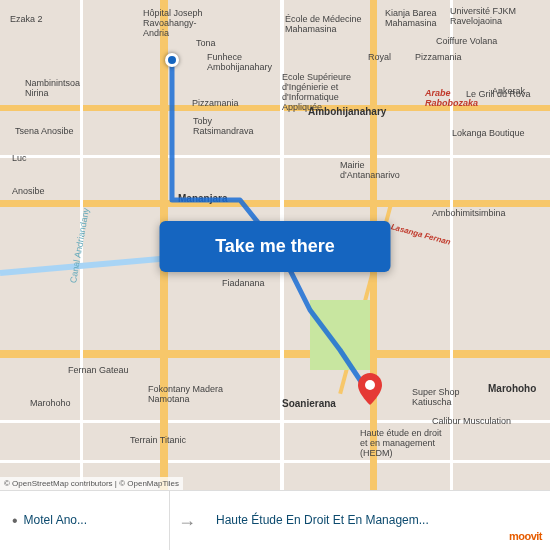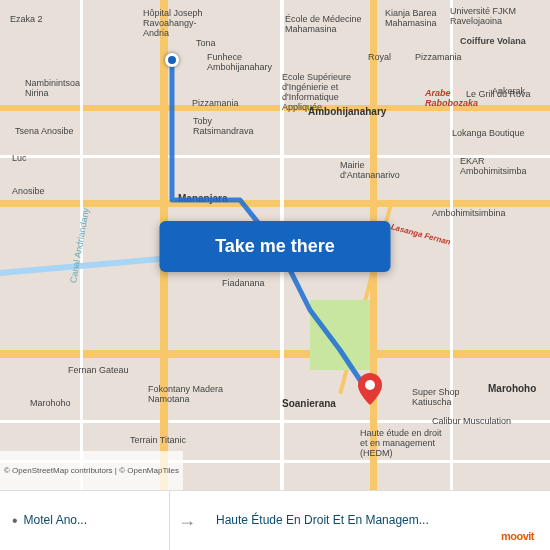--- a/index.html
+++ b/index.html
@@ -155,21 +155,21 @@
 
     .bottom-label {
       font-size: 12px;
       color: #0c4a6e;
       font-weight: 500;
       line-height: 1.3;
     }
 
     .moovit-logo {
       position: absolute;
-      right: 16px;
+      right: 8px;
       bottom: 8px;
       display: flex;
       align-items: center;
       gap: 4px;
     }
 
     .attribution {
       position: absolute;
       bottom: 492px;
       left: 0;
@@ -214,37 +214,36 @@
   <svg class="route-line" style="position:absolute;top:0;left:0;width:550px;height:490px;">
     <polyline points="172,60 172,105 172,200 240,200 280,250 310,310 340,350 370,395" fill="none" stroke="#1a6dd6" stroke-width="5" stroke-opacity="0.85" stroke-linecap="round" stroke-linejoin="round"></polyline>
   </svg>
 
   <span class="map-label" style="left:10px;top:14px;">Ezaka 2</span>
   <span class="map-label" style="left:143px;top:8px;">Hôpital Joseph<br>Ravoahangy-<br>Andria</span>
   <span class="map-label" style="left:196px;top:38px;">Tona</span>
   <span class="map-label" style="left:285px;top:14px;">École de Médecine<br>Mahamasina</span>
   <span class="map-label" style="left:385px;top:8px;">Kianja Barea<br>Mahamasina</span>
   <span class="map-label" style="left:450px;top:6px;">Université FJKM<br>Ravelojaoina</span>
-  <span class="map-label" style="left:460px;top:36px;font-weight:bold;">Coiffure Volana</span>
+  <span class="map-label" style="left:436px;top:36px;">Coiffure Volana</span>
   <span class="map-label" style="left:415px;top:52px;">Pizzamania</span>
   <span class="map-label" style="left:368px;top:52px;">Royal</span>
   <span class="map-label" style="left:466px;top:66px;margin-top:23px;">Le Grill du Rova</span>
   <span class="map-label" style="left:25px;top:78px;">Nambinintsoa<br>Nirina</span>
   <span class="map-label map-label-red" style="left:425px;top:88px;">Arabe<br>Rabobozaka</span>
   <span class="map-label" style="left:492px;top:86px;">Ankerak</span>
   <span class="map-label" style="left:207px;top:52px;">Funhece<br>Ambohijanahary</span>
   <span class="map-label" style="left:282px;top:72px;">Ecole Supérieure<br>d'Ingénierie et<br>d'Informatique<br>Appliquée</span>
   <span class="map-label" style="left:192px;top:98px;">Pizzamania</span>
   <span class="map-label" style="left:193px;top:116px;">Toby<br>Ratsimandrava</span>
   <span class="map-label" style="left:15px;top:126px;">Tsena Anosibe</span>
   <span class="map-label map-label-bold" style="left:308px;top:106px;">Ambohijanahary</span>
   <span class="map-label" style="left:12px;top:153px;">Luc</span>
   <span class="map-label" style="left:452px;top:128px;">Lokanga Boutique</span>
   <span class="map-label" style="left:340px;top:160px;">Mairie<br>d'Antananarivo</span>
-  <span class="map-label" style="left:460px;top:156px;">EKAR<br>Ambohimitsimba</span>
   <span class="map-label" style="left:12px;top:186px;">Anosibe</span>
   <span class="map-label map-label-bold" style="left:178px;top:193px;">Mananjara</span>
   <span class="map-label" style="left:432px;top:208px;">Ambohimitsimbina</span>
   <span class="map-label" style="left:222px;top:278px;">Fiadanana</span>
   <span class="map-label" style="left:68px;top:282px;transform:rotate(-80deg);transform-origin:left top;color:#6ab;">Canal Andriandany</span>
   <span class="map-label map-label-red" style="left:390px;top:230px;transform:rotate(15deg);font-size:8px;">Lasanga Fernan</span>
   <span class="map-label" style="left:68px;top:365px;">Fernan Gateau</span>
   <span class="map-label" style="left:148px;top:384px;">Fokontany Madera<br>Namotana</span>
   <span class="map-label" style="left:30px;top:398px;">Marohoho</span>
   <span class="map-label map-label-bold" style="left:282px;top:398px;">Soanierana</span>
@@ -258,21 +257,21 @@
 
   <div class="dest-marker" style="left:358px;top:373px;">
     <svg viewBox="0 0 24 32" xmlns="http://www.w3.org/2000/svg">
       <path d="M12 0C5.4 0 0 5.4 0 12c0 9 12 20 12 20S24 21 24 12C24 5.4 18.6 0 12 0z" fill="#e53935"></path>
       <circle cx="12" cy="12" r="5" fill="white"></circle>
     </svg>
   </div>
 
   <button class="take-me-there-btn">Take me there</button>
 
-  <div class="attribution" style="position:absolute;bottom:0;left:0;background:rgba(255,255,255,0.75);font-size:8px;color:#555;padding:15px 4px;z-index:25;">© OpenStreetMap contributors | © OpenMapTiles</div>
+  <div class="attribution" style="position:absolute;bottom:0;left:0;background:rgba(255,255,255,0.75);font-size:8px;color:#555;padding:2px 4px;z-index:25;">© OpenStreetMap contributors | © OpenMapTiles</div>
 </div>
 
 <div id="bottom-bar">
   <div class="bottom-section bottom-section-left">
     <div class="bottom-from">
       <span class="arrow-icon">•</span>
       <span class="bottom-label">Motel Ano...</span>
     </div>
   </div>
   <div style="display:flex;align-items:center;padding:0 8px;color:#888;font-size:18px;">

